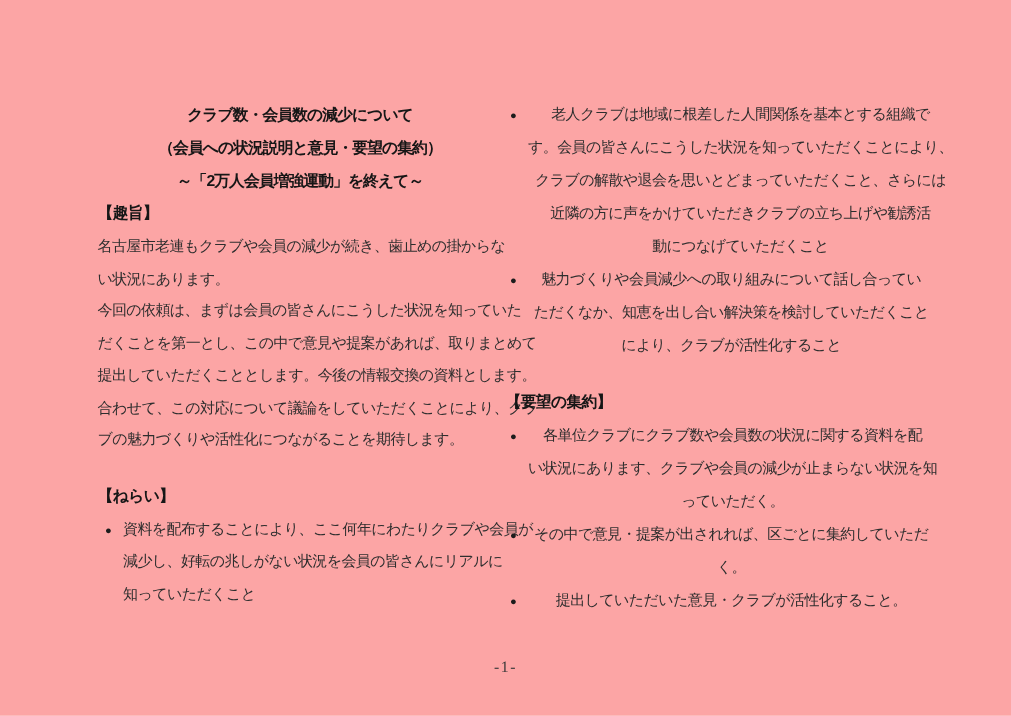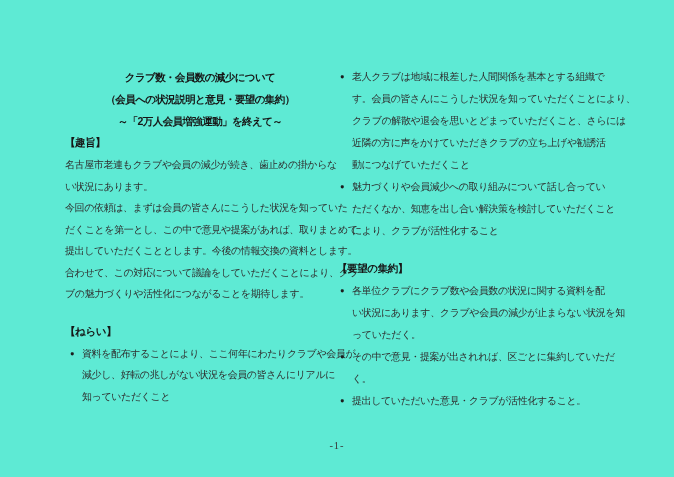--- a/index.html
+++ b/index.html
@@ -11,21 +11,21 @@
     height: 477px;
     background: #fdfdfb;
     position: relative;
     overflow: hidden;
     font-family: "Liberation Serif", "DejaVu Serif", serif;
     color: #2b2b2b;
   }
   .sheet {
     position: absolute;
     inset: 0;
-    background: #5eead4;
+    background: #fca5a5;
   }
   .col {
     position: absolute;
     top: 66px;
   }
   .col-left  { left: 65px;  width: 270px; }
   .col-right { left: 337px; width: 286px; }
 
   .title-block {
     font-family: "Liberation Sans", "DejaVu Sans", sans-serif;
@@ -68,21 +68,21 @@
   }
   .col-right .bullet-marker { line-height: 22px; margin-left: 3px; }
   .bullet-text {
     flex: 1 1 auto;
     font-size: 10px;
     letter-spacing: -0.4px;
     line-height: 21.5px;
     white-space: pre;
     color: #2e2e2e;
   }
-  .col-right .bullet-text { line-height: 22px; }
+  .col-right .bullet-text { line-height: 22px; text-align: center; }
 
   .gap-heading { margin-top: 16px; }
 
   .footer {
     position: absolute;
     left: 0;
     right: 0;
     top: 440px;
     text-align: center;
     font-size: 10.5px;

